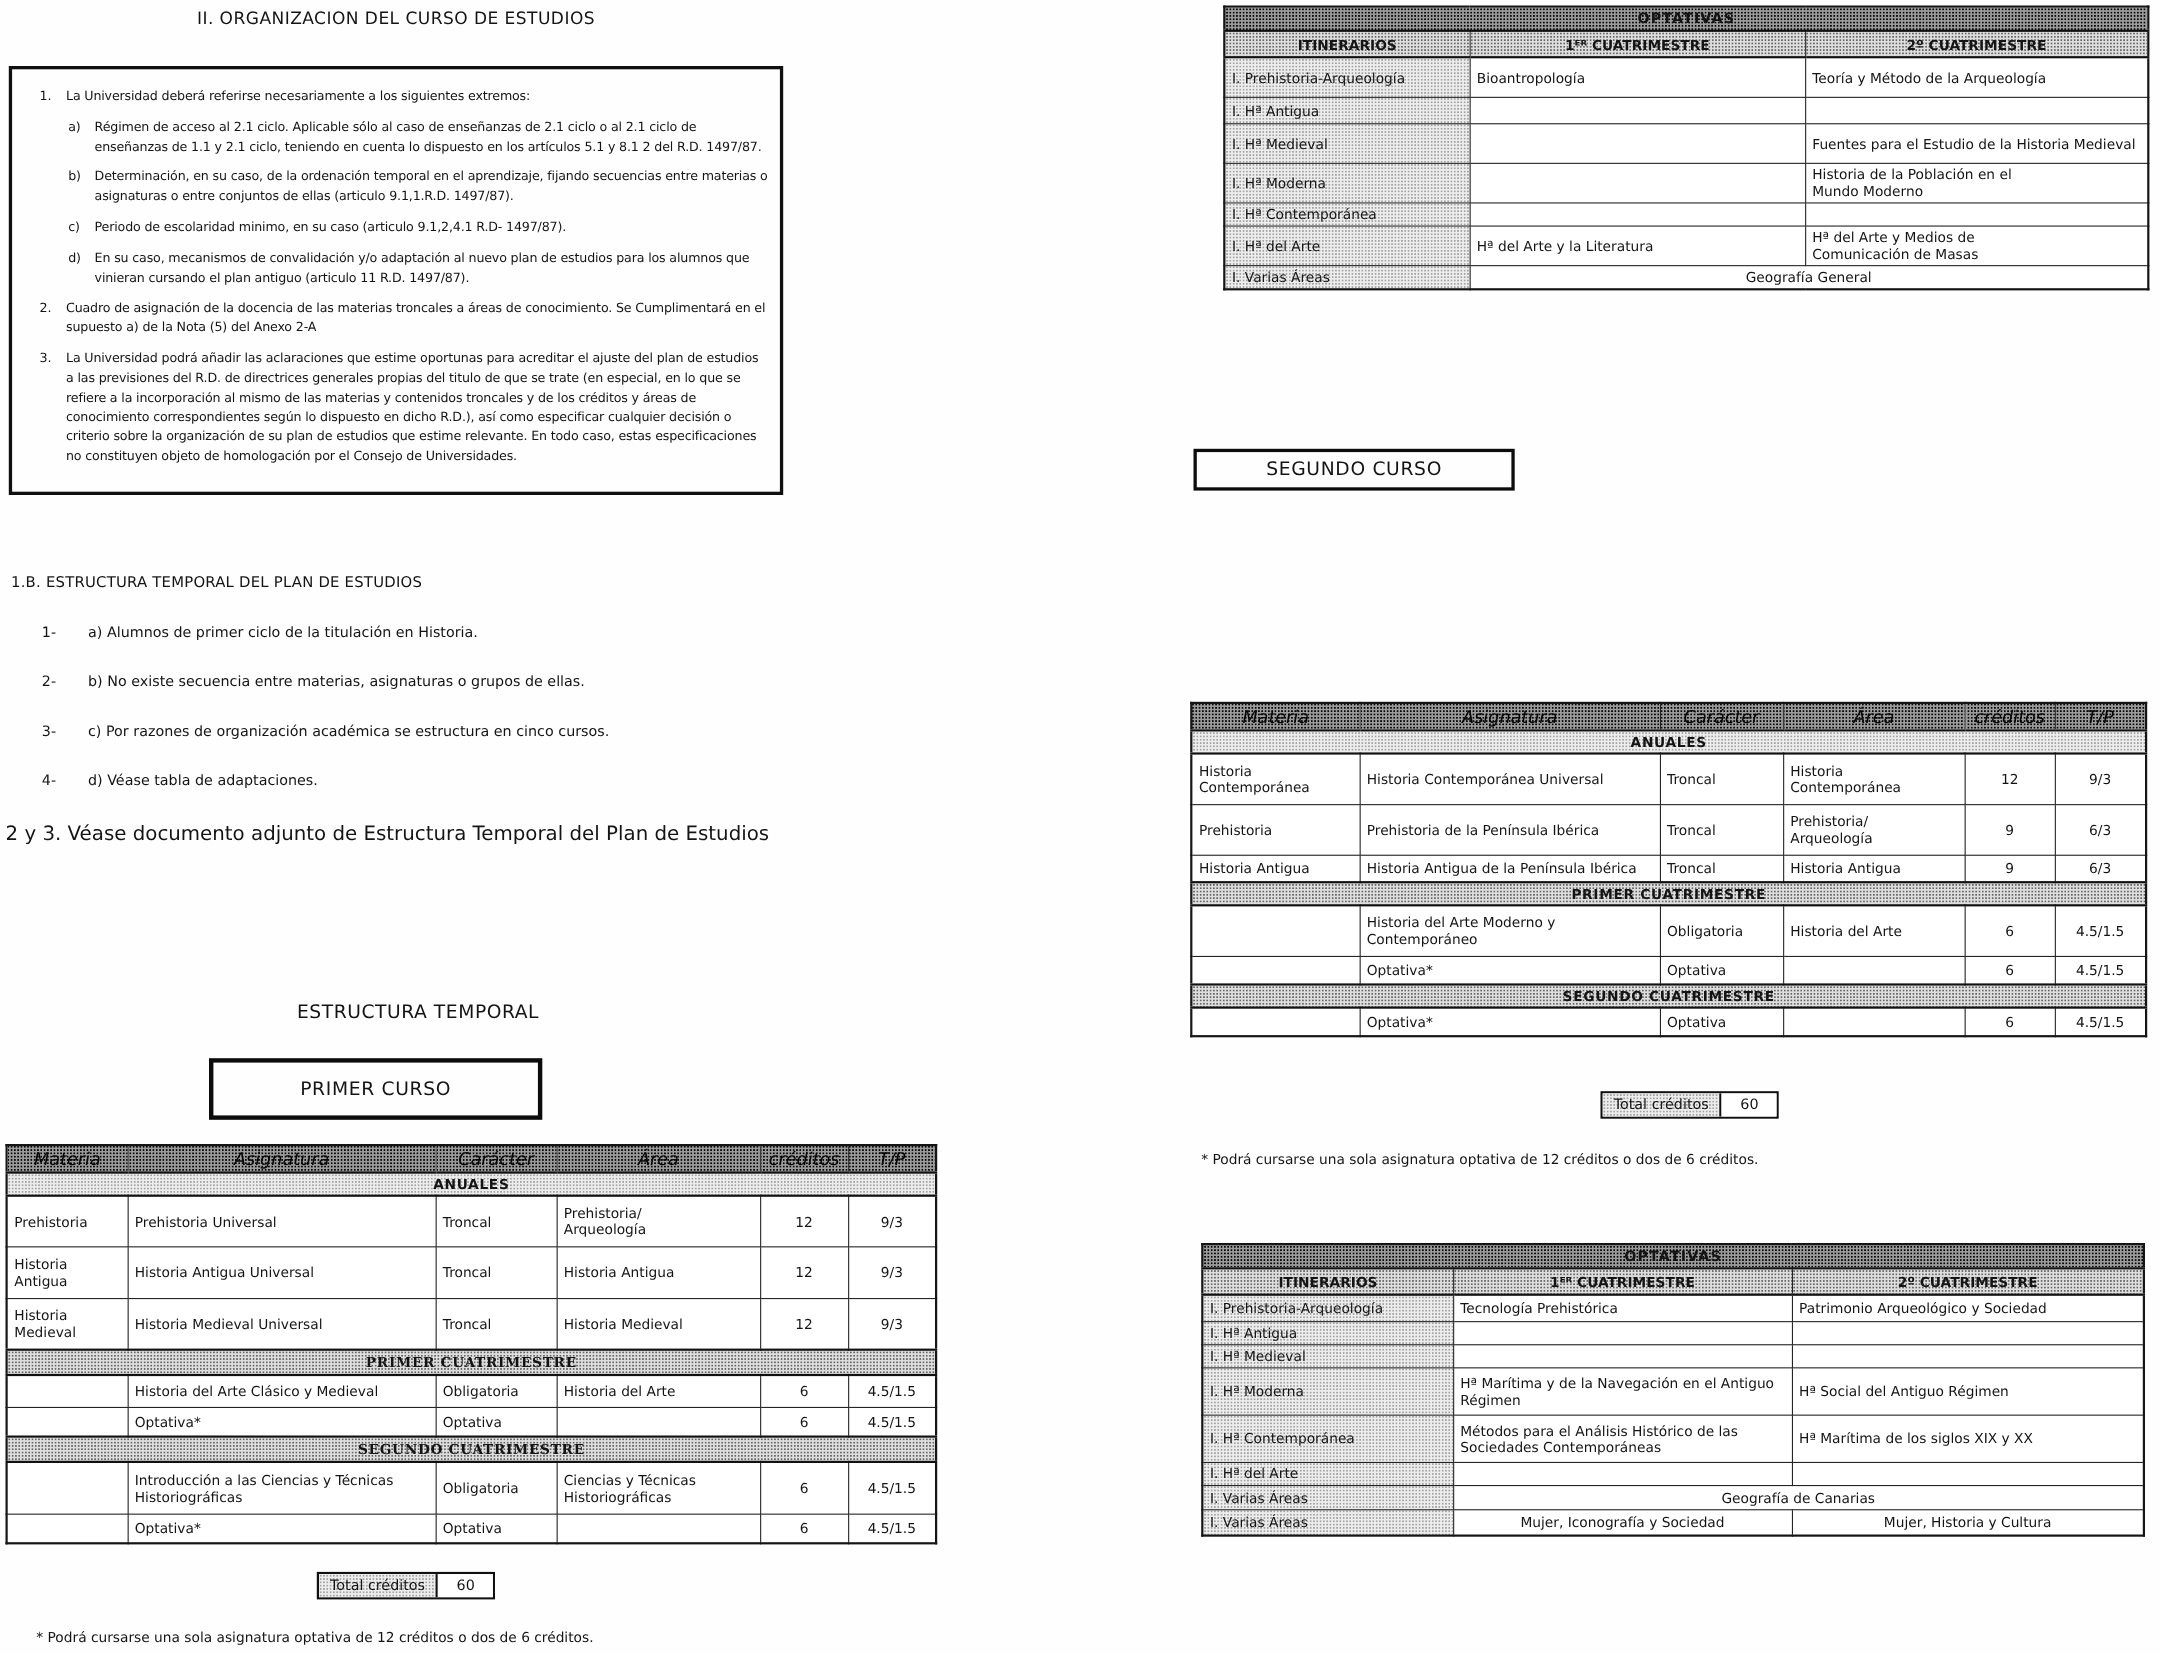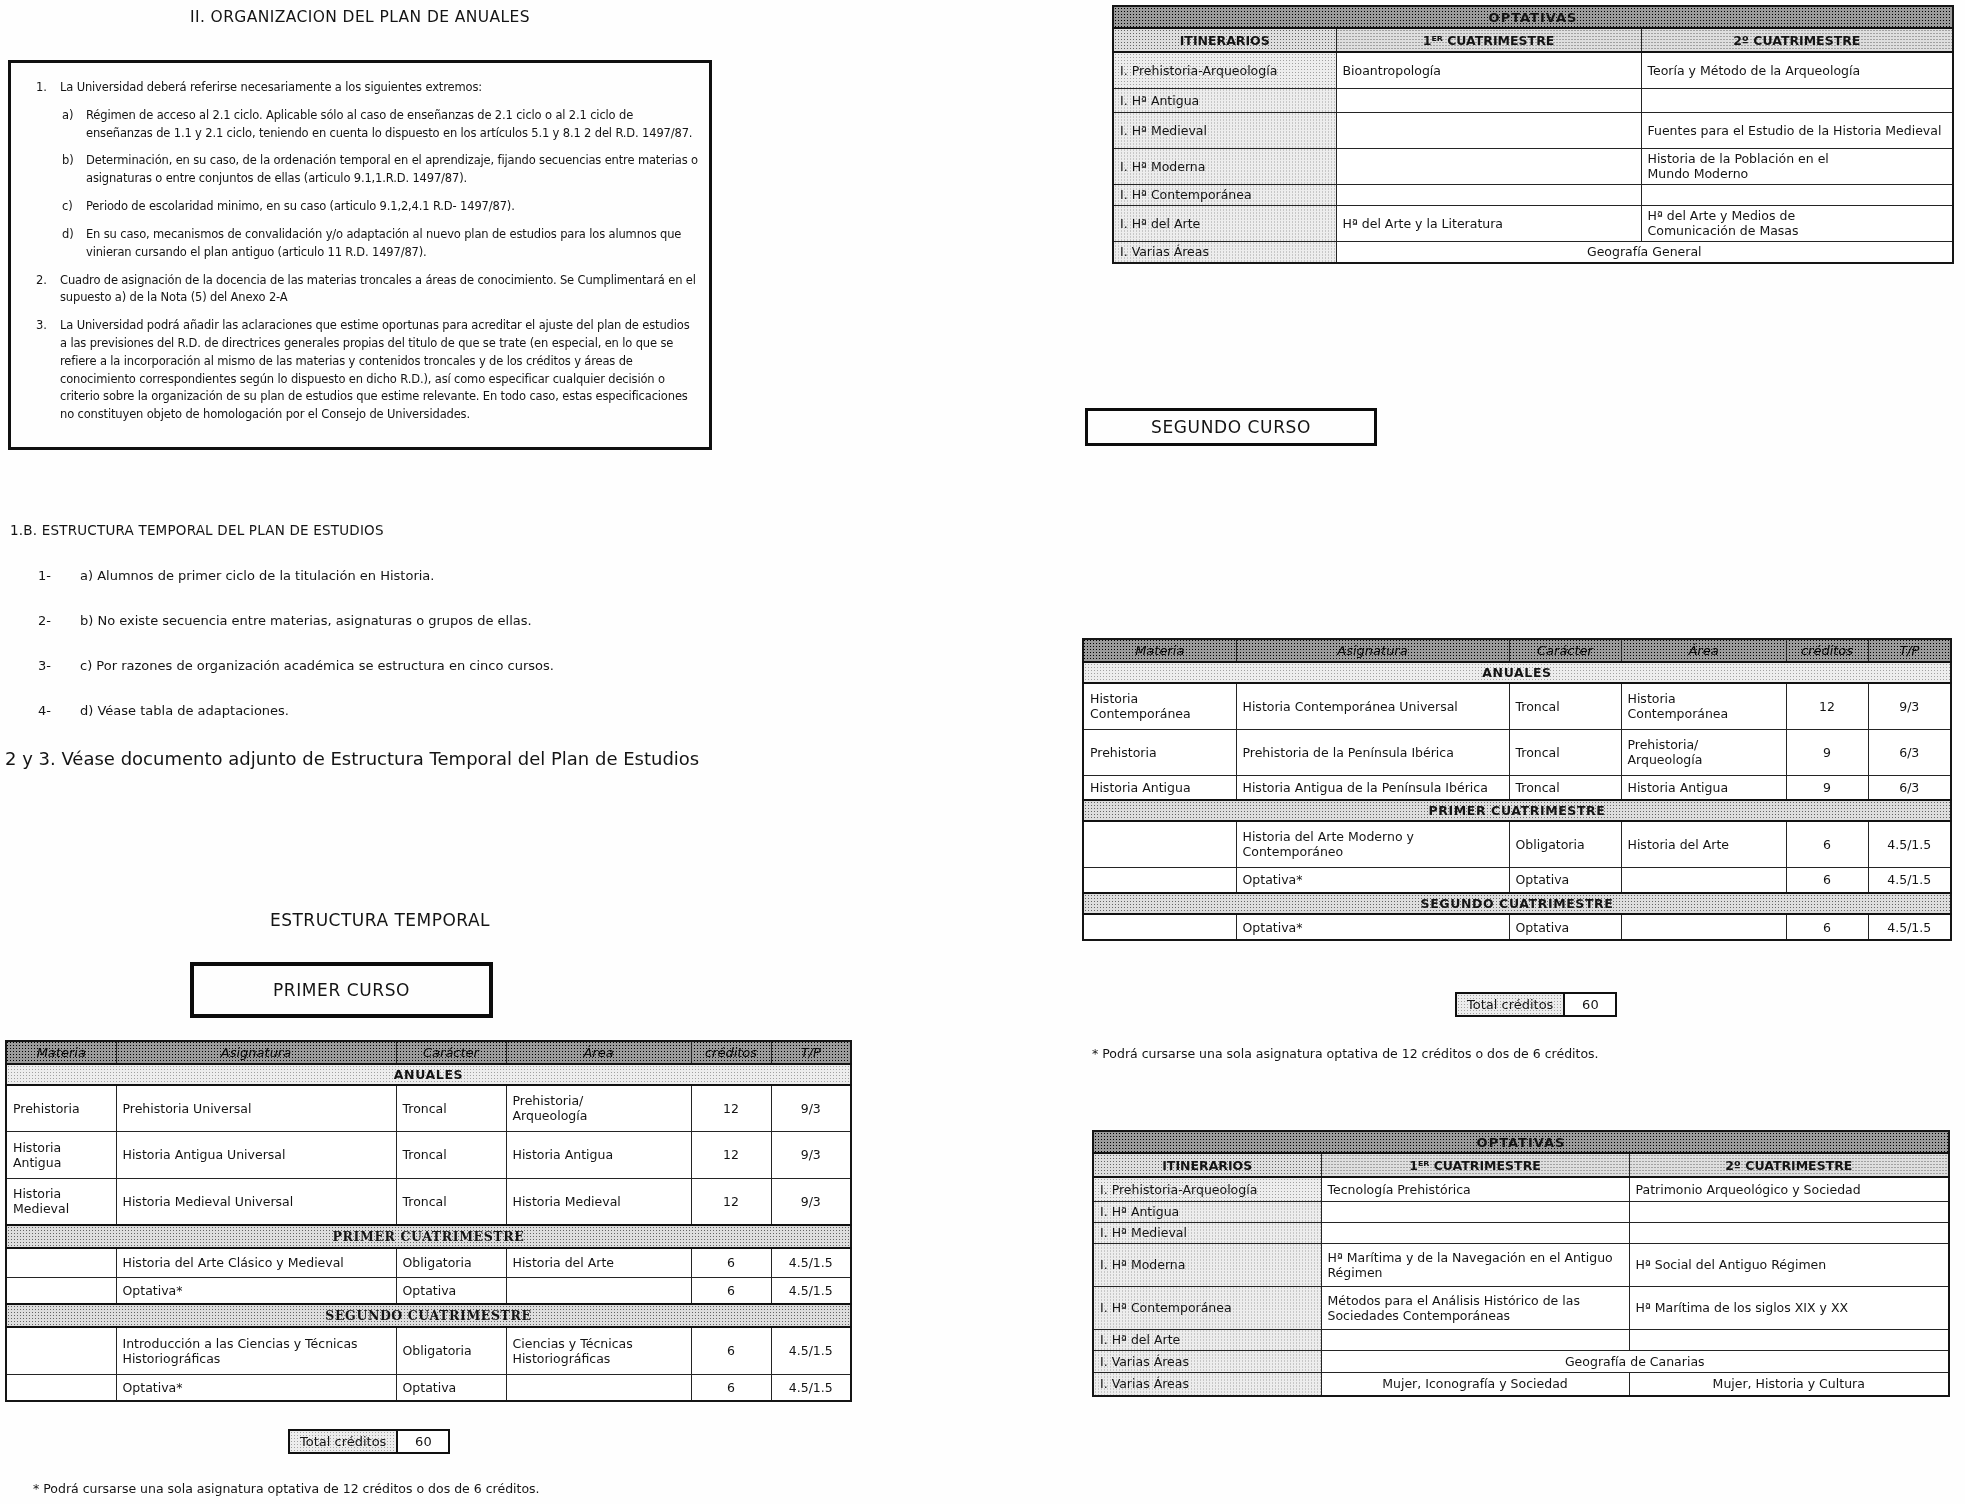--- a/index.html
+++ b/index.html
@@ -32,21 +32,21 @@
   .estructura-heading{left:0;top:910px;width:760px;text-align:center;font-size:17px;letter-spacing:.5px;}
   .curso-titlebox{box-sizing:border-box;border:3px solid #0c0c0c;display:flex;
                   align-items:center;justify-content:center;font-size:17px;letter-spacing:.6px;}
   .curso-titlebox.primer{left:190px;top:962px;width:303px;height:56px;border-width:4px;}
   .curso-titlebox.segundo{left:1085px;top:408px;width:292px;height:38px;}
 
   table{border-collapse:collapse;table-layout:fixed;}
   .curso-table,.opt-table{border:2px solid #151515;background:#fff;}
   .curso-table td,.opt-table td{border:1px solid #242424;padding:2px 6px;font-size:12.5px;
       white-space:pre-line;overflow:hidden;vertical-align:middle;}
-  .curso-table .hdr td{font-style:italic;text-align:center;color:#050505;font-size:13px;
+  .curso-table .hdr td{font-style:italic;text-align:center;color:#050505;font-size:16px;
       border-bottom:2px solid #111;}
   .band{font-weight:bold;text-align:center;font-size:13px;letter-spacing:.6px;
       border-top:2px solid #111 !important;border-bottom:2px solid #111 !important;}
   .band.serif{font-family:"DejaVu Serif",serif;}
   .num{text-align:center;}
 
   .opt-table .opt-title td{font-weight:bold;text-align:center;letter-spacing:1px;
       font-size:13px;border-bottom:2px solid #111;}
   .opt-table .opt-hdr td{font-weight:bold;text-align:center;font-size:12.5px;
       border-bottom:2px solid #111;}
@@ -57,21 +57,21 @@
   .total-label{padding:3px 10px;border-right:2px solid #101010;}
   .total-value{padding:3px 12px;min-width:26px;text-align:center;background:#fff;}
 
   .footnote{font-size:12.5px;}
 </style>
 </head>
 <body>
 
 <div class="page">
 
-  <div class="abs doc-title">II. ORGANIZACION DEL PLAN DE ANUALES</div>
+  <div class="abs doc-title">II. ORGANIZACION DEL CURSO DE ESTUDIOS</div>
 
   <div class="abs org-box">
     <div class="org-item">
       <span class="lbl">1.</span>
       <span class="txt">La Universidad deberá referirse necesariamente a los siguientes extremos:</span>
     </div>
     <div class="org-item sub">
       <span class="lbl">a)</span>
       <span class="txt">Régimen de acceso al 2.1 ciclo. Aplicable sólo al caso de enseñanzas de 2.1 ciclo o al 2.1 ciclo de enseñanzas de 1.1 y 2.1 ciclo, teniendo en cuenta lo dispuesto en los artículos 5.1 y 8.1 2 del R.D. 1497/87.</span>
     </div>

